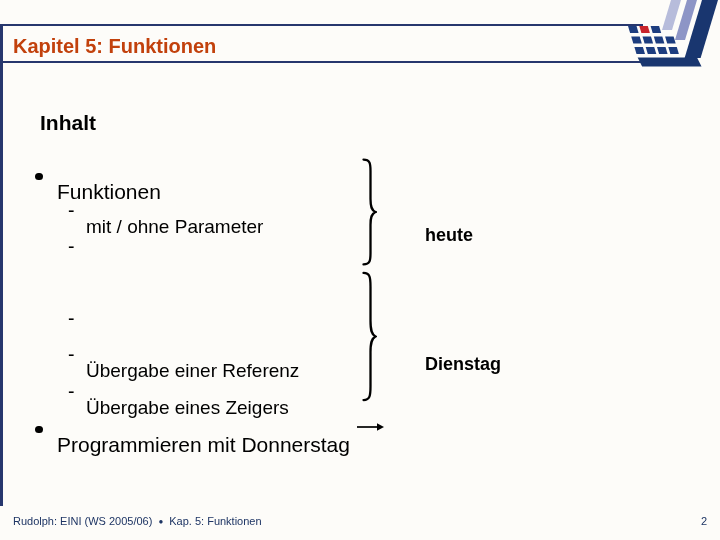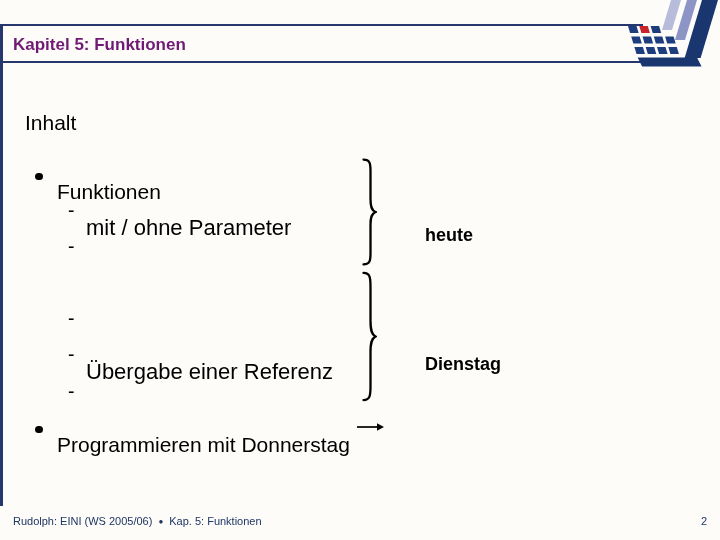--- a/index.html
+++ b/index.html
@@ -12,35 +12,35 @@
     color:#000;
   }
   
   .rule{position:absolute;background:#27376e;}
   .rule-top{left:0;top:24px;width:643px;height:1.5px;}
   .rule-title{left:0;top:61px;width:645px;height:1.5px;}
   .left-bar{position:absolute;left:0;top:24px;width:2.5px;height:482px;background:#27376e;}
 
   .title{
     position:absolute;left:13px;top:36px;margin:0;
-    font-size:17px;font-weight:bold;color:#701a75;line-height:1;
+    font-size:20px;font-weight:bold;color:#c2410c;line-height:1;
     white-space:nowrap;
   }
 
   .logo{position:absolute;left:618px;top:0;width:100px;height:67px;}
 
   .content-heading{
-    position:absolute;left:25px;top:112px;
-    font-size:21px;font-weight:normal;line-height:1;white-space:nowrap;
+    position:absolute;left:40px;top:112px;
+    font-size:21px;font-weight:bold;line-height:1;white-space:nowrap;
   }
 
   .row{position:absolute;left:0;width:560px;height:26px;line-height:1;white-space:nowrap;}
   .row .lbl{position:absolute;line-height:1;margin-top:16px;}
   .bullet-row .lbl{left:57px;top:0;font-size:21px;}
-  .sub-row .lbl{left:86px;top:0;font-size:22px;}
+  .sub-row .lbl{left:86px;top:0;font-size:19px;}
   .dot{
     position:absolute;left:35px;top:7.5px;width:7.5px;height:7.5px;
     border-radius:50%;background:#000;
   }
   .dash{position:absolute;left:68px;top:0;font-size:19.5px;line-height:1;}
 
   .brace{position:absolute;left:361px;width:16px;}
   .day-label{
     position:absolute;left:425px;font-size:18px;font-weight:bold;line-height:1;
     white-space:nowrap;
@@ -107,20 +107,21 @@
   </div>
   <div class="row sub-row" style="top:309px">
     <span class="dash">-</span>
   </div>
   <div class="row sub-row" style="top:345px">
     <span class="dash">-</span>
     <span class="lbl">Übergabe einer Referenz</span>
   </div>
   <div class="row sub-row" style="top:382px">
     <span class="dash">-</span>
+    <span class="lbl">Übergabe eines Zeigers</span>
   </div>
   <div class="row bullet-row" style="top:418px">
     <span class="dot"></span>
     <span class="lbl">Programmieren mit Donnerstag</span>
   </div>
 
   <svg class="brace" style="top:158px;height:108px" viewBox="0 0 16 100" preserveAspectRatio="none">
     <path d="M2.5,1.5 C9,1.5 9.5,5 9.5,12 L9.5,38 C9.5,45 10.5,48.5 14.5,50 C10.5,51.5 9.5,55 9.5,62 L9.5,88 C9.5,95 9,98.5 2.5,98.5" fill="none" stroke="#000" stroke-width="2.3" stroke-linecap="round" vector-effect="non-scaling-stroke"></path>
   </svg>
   <svg class="brace" style="top:271px;height:131px" viewBox="0 0 16 100" preserveAspectRatio="none">

